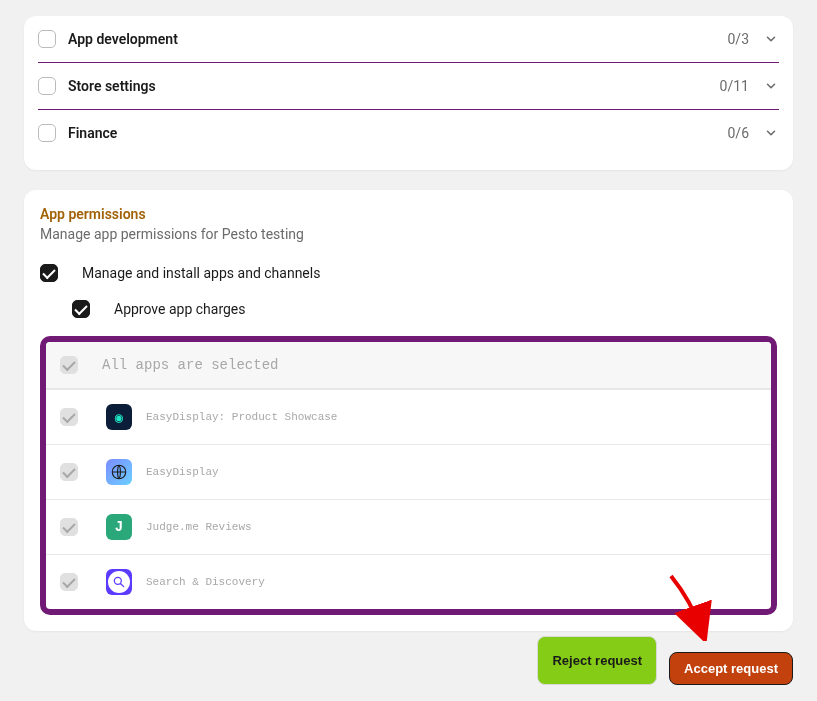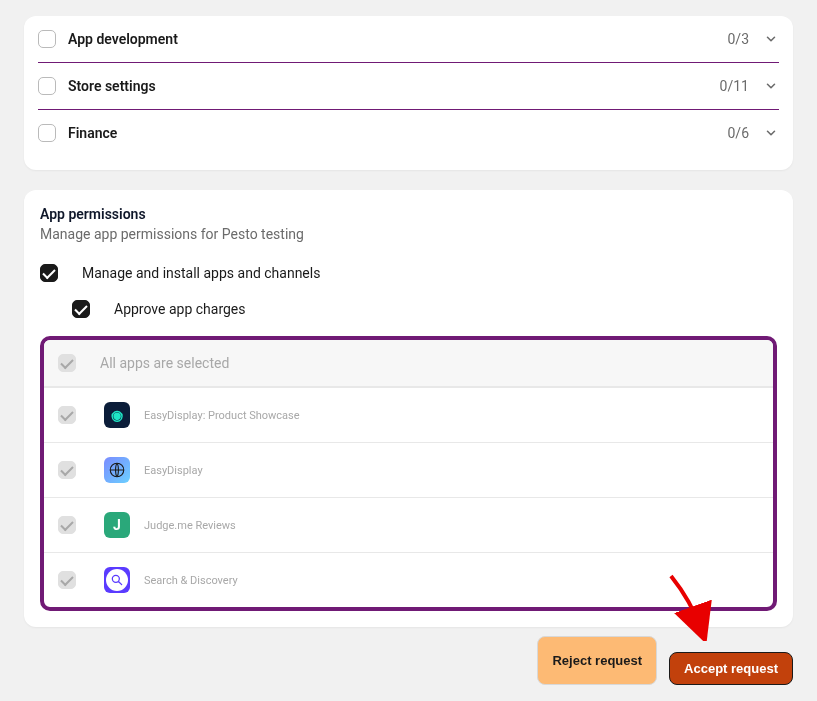--- a/index.html
+++ b/index.html
@@ -84,21 +84,21 @@
       display: flex;
       align-items: center;
       justify-content: center;
       color: #6b6b6b;
     }
     .chev svg { width: 14px; height: 14px; }
 
     .section-title {
       font-weight: 600;
       font-size: 14px;
-      color: #0f172a;
+      color: #a16207;
       margin-bottom: 4px;
     }
     .section-sub {
       font-size: 14px;
       color: #6b6b6b;
       margin-bottom: 16px;
     }
 
     .perm-row {
       display: flex;
@@ -106,24 +106,25 @@
       padding: 6px 0;
     }
     .perm-row.indent { padding-left: 32px; margin-top: 6px; margin-bottom: 12px; }
     .perm-label {
       font-size: 14px;
       color: #1a1a1a;
       margin-left: 12px;
     }
 
     .app-list {
-      border: 4px solid #701a75;
+      border: 6px solid #701a75;
       border-radius: 10px;
       overflow: hidden;
       margin-top: 6px;
+      font-family: Liberation Mono, monospace;
     }
     .app-header {
       background: #f7f7f7;
       padding: 14px;
       display: flex;
       align-items: center;
       border-bottom: 1px solid #e8e8e8;
     }
     .app-header-label {
       font-size: 14px;
@@ -173,21 +174,21 @@
       gap: 12px;
     }
     .btn {
       padding: 8px 14px;
       border-radius: 8px;
       font-size: 13px;
       font-weight: 600;
       cursor: pointer;
     }
     .btn-reject {
-      background:#fdba74;
+      background:#84cc16;
       color:#1a1a1a;
       border:1px solid #d8d8d8;
     }
     .btn-accept {
       background:#c2410c;
       color:#fff;
       border:1px solid #1a1a1a;
       margin-top:16px;
     }
 

